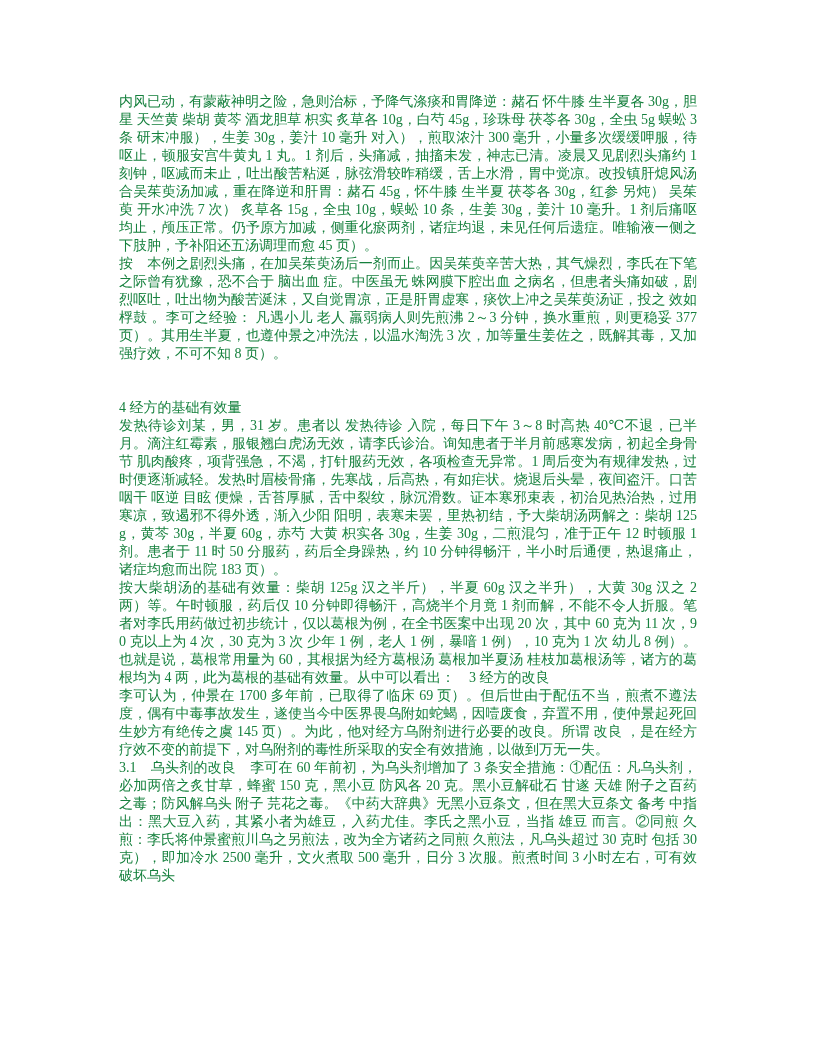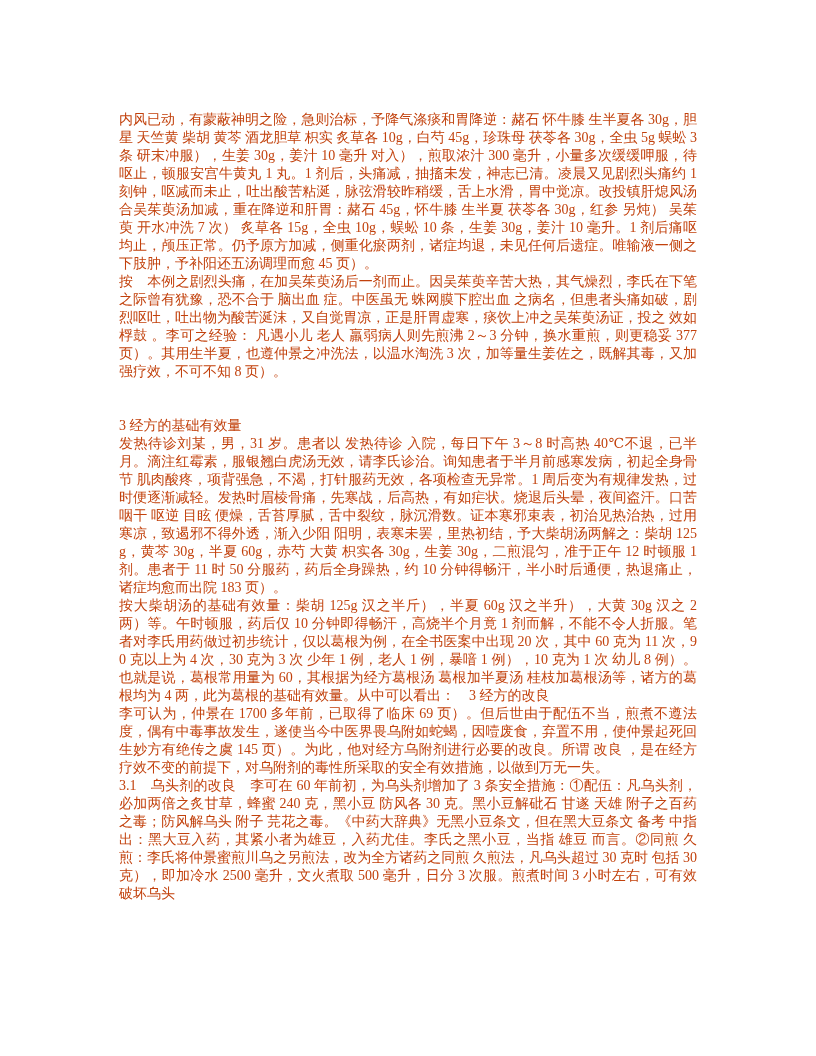--- a/index.html
+++ b/index.html
@@ -11,40 +11,39 @@
     width: 816px;
     height: 1056px;
     position: relative;
     overflow: hidden;
   }
   .page {
     position: absolute;
     top: 93px;
     left: 119px;
     width: 578px;
-    color: #c2410c;
+    color: #15803d;
     font-family: "Liberation Serif", "DejaVu Serif", serif;
     font-size: 14px;
     line-height: 18px;
     text-align: justify;
-    margin-top: 18px;
   }
   .para {
     margin: 0;
     padding: 0;
     word-break: break-all;
   }
   .section-gap {
     margin-top: 36px;
   }
 </style>
 </head>
 <body>
 
 <div class="page">
   <div class="para">内风已动，有蒙蔽神明之险，急则治标，予降气涤痰和胃降逆：赭石 怀牛膝 生半夏各 30g，胆星 天竺黄 柴胡 黄芩 酒龙胆草 枳实 炙草各 10g，白芍 45g，珍珠母 茯苓各 30g，全虫 5g 蜈蚣 3 条 研末冲服），生姜 30g，姜汁 10 毫升 对入），煎取浓汁 300 毫升，小量多次缓缓呷服，待呕止，顿服安宫牛黄丸 1 丸。1 剂后，头痛减，抽搐未发，神志已清。凌晨又见剧烈头痛约 1 刻钟，呕减而未止，吐出酸苦粘涎，脉弦滑较昨稍缓，舌上水滑，胃中觉凉。改投镇肝熄风汤合吴茱萸汤加减，重在降逆和肝胃：赭石 45g，怀牛膝 生半夏 茯苓各 30g，红参 另炖） 吴茱萸 开水冲洗 7 次） 炙草各 15g，全虫 10g，蜈蚣 10 条，生姜 30g，姜汁 10 毫升。1 剂后痛呕均止，颅压正常。仍予原方加减，侧重化瘀两剂，诸症均退，未见任何后遗症。唯输液一侧之下肢肿，予补阳还五汤调理而愈 45 页）。</div>
   <div class="para">按　本例之剧烈头痛，在加吴茱萸汤后一剂而止。因吴茱萸辛苦大热，其气燥烈，李氏在下笔之际曾有犹豫，恐不合于 脑出血 症。中医虽无 蛛网膜下腔出血 之病名，但患者头痛如破，剧烈呕吐，吐出物为酸苦涎沫，又自觉胃凉，正是肝胃虚寒，痰饮上冲之吴茱萸汤证，投之 效如桴鼓 。李可之经验： 凡遇小儿 老人 羸弱病人则先煎沸 2～3 分钟，换水重煎，则更稳妥 377 页）。其用生半夏，也遵仲景之冲洗法，以温水淘洗 3 次，加等量生姜佐之，既解其毒，又加强疗效，不可不知 8 页）。</div>
-  <div class="para section-gap">3 经方的基础有效量</div>
+  <div class="para section-gap">4 经方的基础有效量</div>
   <div class="para">发热待诊刘某，男，31 岁。患者以 发热待诊 入院，每日下午 3～8 时高热 40℃不退，已半月。滴注红霉素，服银翘白虎汤无效，请李氏诊治。询知患者于半月前感寒发病，初起全身骨节 肌肉酸疼，项背强急，不渴，打针服药无效，各项检查无异常。1 周后变为有规律发热，过时便逐渐减轻。发热时眉棱骨痛，先寒战，后高热，有如疟状。烧退后头晕，夜间盗汗。口苦 咽干 呕逆 目眩 便燥，舌苔厚腻，舌中裂纹，脉沉滑数。证本寒邪束表，初治见热治热，过用寒凉，致遏邪不得外透，渐入少阳 阳明，表寒未罢，里热初结，予大柴胡汤两解之：柴胡 125g，黄芩 30g，半夏 60g，赤芍 大黄 枳实各 30g，生姜 30g，二煎混匀，准于正午 12 时顿服 1 剂。患者于 11 时 50 分服药，药后全身躁热，约 10 分钟得畅汗，半小时后通便，热退痛止，诸症均愈而出院 183 页）。</div>
   <div class="para">按大柴胡汤的基础有效量：柴胡 125g 汉之半斤），半夏 60g 汉之半升），大黄 30g 汉之 2 两）等。午时顿服，药后仅 10 分钟即得畅汗，高烧半个月竟 1 剂而解，不能不令人折服。笔者对李氏用药做过初步统计，仅以葛根为例，在全书医案中出现 20 次，其中 60 克为 11 次，90 克以上为 4 次，30 克为 3 次 少年 1 例，老人 1 例，暴喑 1 例），10 克为 1 次 幼儿 8 例）。也就是说，葛根常用量为 60，其根据为经方葛根汤 葛根加半夏汤 桂枝加葛根汤等，诸方的葛根均为 4 两，此为葛根的基础有效量。从中可以看出：　3 经方的改良</div>
   <div class="para">李可认为，仲景在 1700 多年前，已取得了临床 69 页）。但后世由于配伍不当，煎煮不遵法度，偶有中毒事故发生，遂使当今中医界畏乌附如蛇蝎，因噎废食，弃置不用，使仲景起死回生妙方有绝传之虞 145 页）。为此，他对经方乌附剂进行必要的改良。所谓 改良 ，是在经方疗效不变的前提下，对乌附剂的毒性所采取的安全有效措施，以做到万无一失。</div>
-  <div class="para">3.1　乌头剂的改良　李可在 60 年前初，为乌头剂增加了 3 条安全措施：①配伍：凡乌头剂，必加两倍之炙甘草，蜂蜜 240 克，黑小豆 防风各 30 克。黑小豆解砒石 甘遂 天雄 附子之百药之毒；防风解乌头 附子 芫花之毒。《中药大辞典》无黑小豆条文，但在黑大豆条文 备考 中指出：黑大豆入药，其紧小者为雄豆，入药尤佳。李氏之黑小豆，当指 雄豆 而言。②同煎 久煎：李氏将仲景蜜煎川乌之另煎法，改为全方诸药之同煎 久煎法，凡乌头超过 30 克时 包括 30 克），即加冷水 2500 毫升，文火煮取 500 毫升，日分 3 次服。煎煮时间 3 小时左右，可有效破坏乌头</div>
+  <div class="para">3.1　乌头剂的改良　李可在 60 年前初，为乌头剂增加了 3 条安全措施：①配伍：凡乌头剂，必加两倍之炙甘草，蜂蜜 150 克，黑小豆 防风各 20 克。黑小豆解砒石 甘遂 天雄 附子之百药之毒；防风解乌头 附子 芫花之毒。《中药大辞典》无黑小豆条文，但在黑大豆条文 备考 中指出：黑大豆入药，其紧小者为雄豆，入药尤佳。李氏之黑小豆，当指 雄豆 而言。②同煎 久煎：李氏将仲景蜜煎川乌之另煎法，改为全方诸药之同煎 久煎法，凡乌头超过 30 克时 包括 30 克），即加冷水 2500 毫升，文火煮取 500 毫升，日分 3 次服。煎煮时间 3 小时左右，可有效破坏乌头</div>
 </div>
 
 </body></html>

